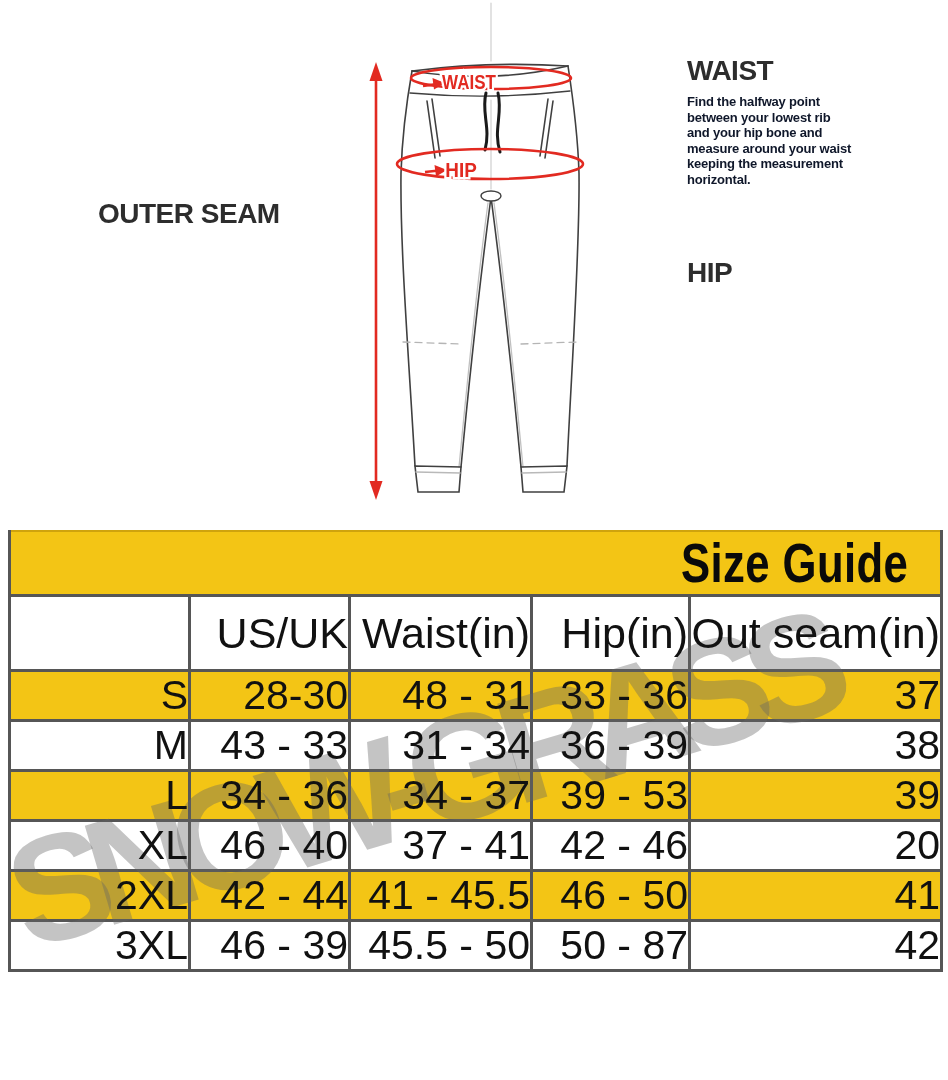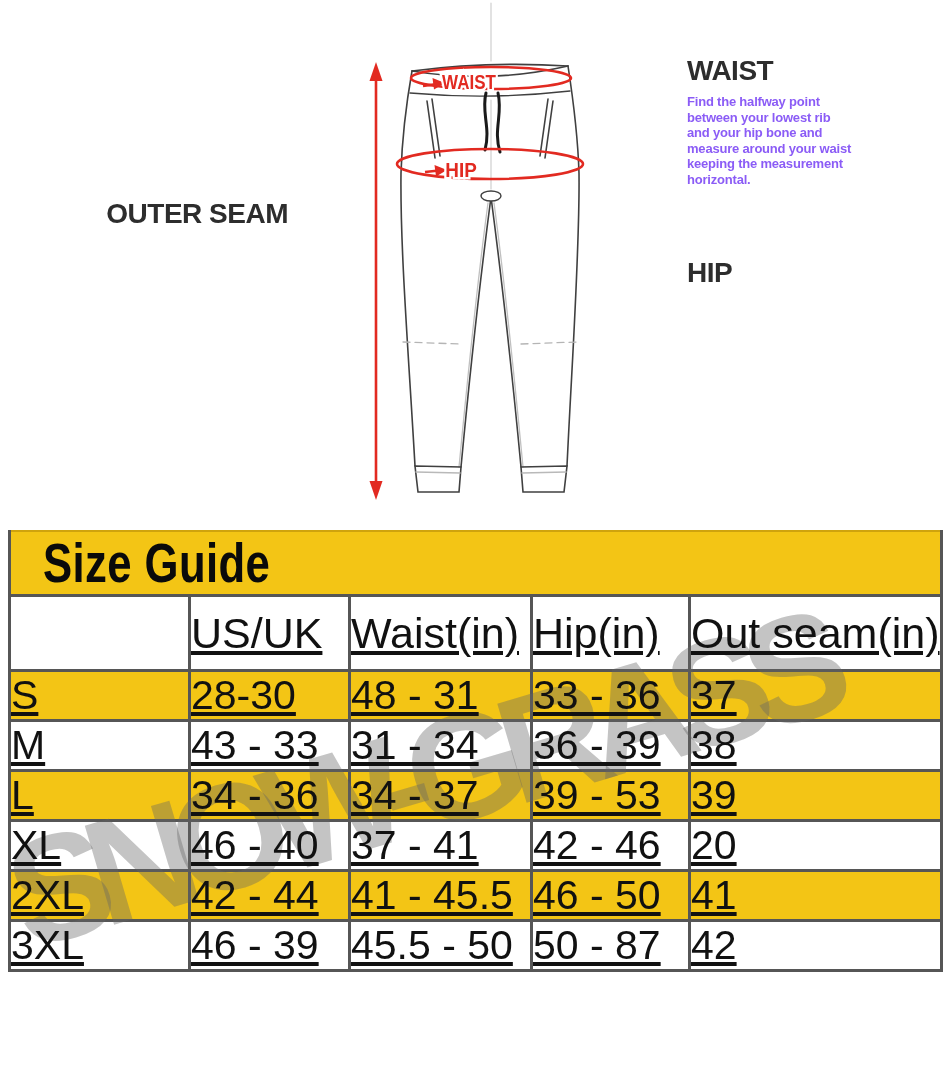--- a/index.html
+++ b/index.html
@@ -8,36 +8,36 @@
     font-family:"Liberation Sans", sans-serif; overflow:hidden;
   }
 
   
   .text-block { position:absolute; }
   .text-block h2 {
     margin:0 0 9px 0; font-size:28px; font-weight:bold; color:#2d2d2d;
     letter-spacing:-0.5px; line-height:1;
   }
   .text-block p {
-    margin:0; font-size:13px; font-weight:bold; color:#8b5cf6;
+    margin:0; font-size:13px; font-weight:bold; color:#0f172a;
     line-height:15.5px; letter-spacing:-0.2px; white-space:pre-line;
   }
-  .outer-seam-block { left:98px; top:200px; width:190px;text-align:right; }
+  .outer-seam-block { left:98px; top:200px; width:190px; }
   .waist-block     { left:687px; top:57px;  width:190px; }
   .hip-block       { left:687px; top:259px; width:190px; }
 
   .pants-svg { position:absolute; left:340px; top:0; width:300px; height:520px; }
   .pants-svg text { font-family:"Liberation Sans", sans-serif; }
 
   
   .size-table-wrap { position:absolute; left:8px; top:530px; width:932px; height:516px; }
   table.size-table { border-collapse:collapse; width:932px; table-layout:fixed; }
   .size-table td, .size-table th {
-    border:3px solid #565656; text-align:left; vertical-align:middle; padding:0;
-    color:#111111; overflow:visible;text-decoration:underline;
+    border:3px solid #565656; text-align:right; vertical-align:middle; padding:0;
+    color:#111111; overflow:visible;
   }
   .title-row td { background:#f3c515; height:62px; border-top:2px solid #cfa30d; }
   .title-row span {
     display:inline-block; font-size:56px; font-weight:bold; color:#0a0a0a;
     transform:scaleX(0.78); letter-spacing:0.5px; line-height:1;
   }
   .head-row th { background:#ffffff; height:72px; font-size:43px; font-weight:400; }
   .size-table tbody td { height:47px; font-size:41px; font-weight:400; background:transparent; }
   .size-table tbody tr { background:#ffffff; }
   .size-table tbody tr.hl { background:#f3c515; }

